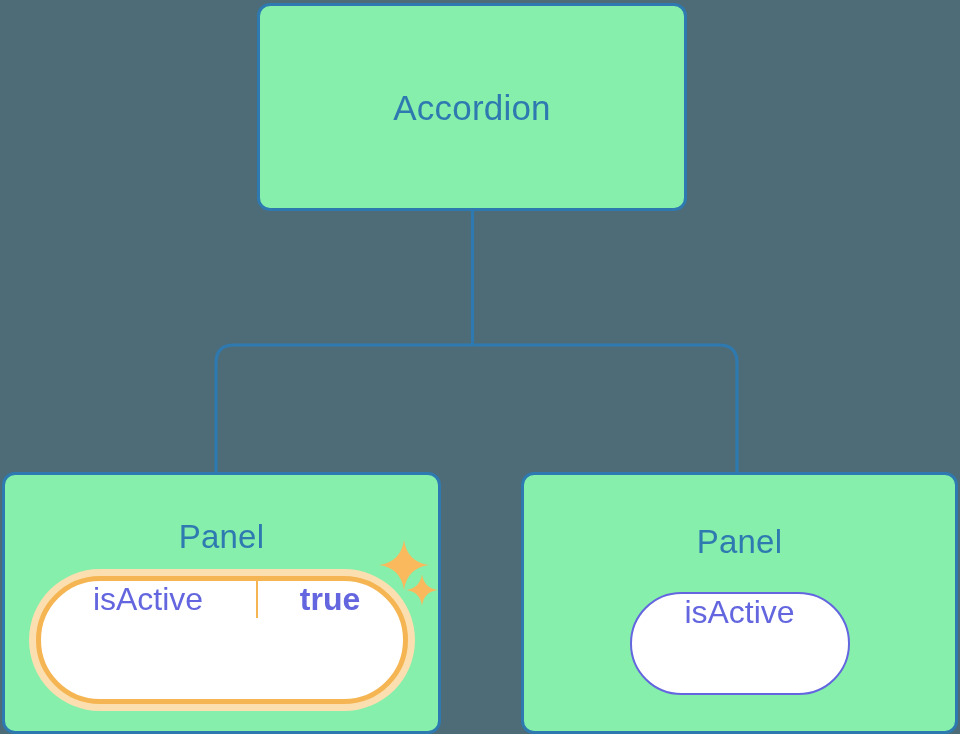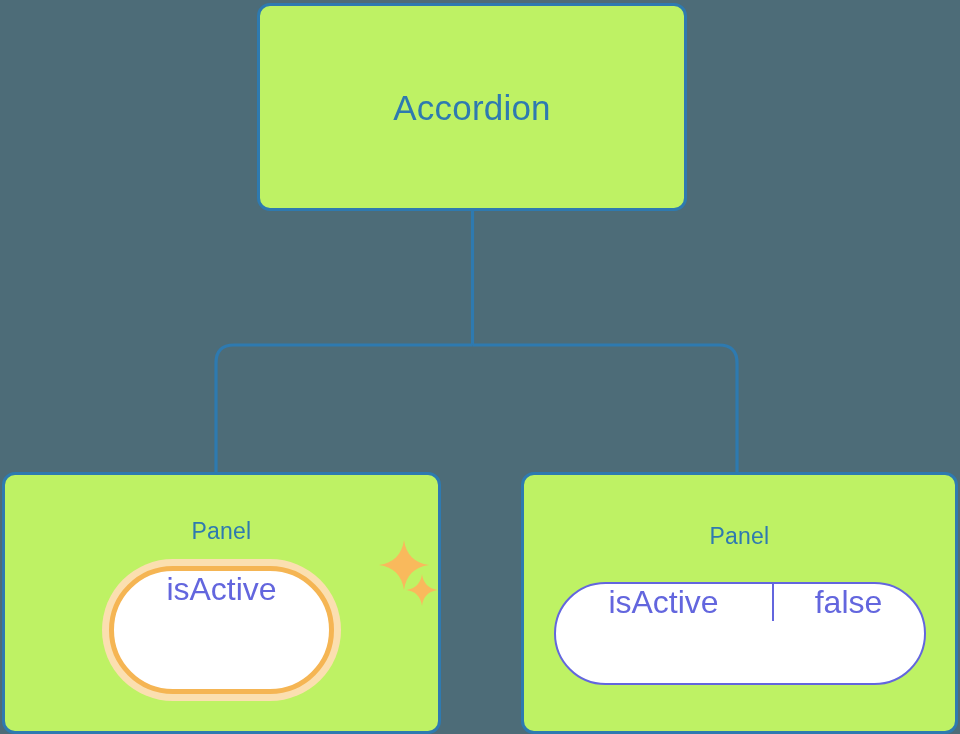--- a/index.html
+++ b/index.html
@@ -27,21 +27,21 @@
     left: 0;
     top: 0;
     width: 960px;
     height: 734px;
     pointer-events: none;
   }
 
   
   .node {
     position: absolute;
-    background: #bef264;
+    background: #86efac;
     border: 3px solid #2e7ab0;
     border-radius: 13px;
     box-sizing: border-box;
     display: flex;
     flex-direction: column;
     align-items: center;
   }
 
   
   #node-root {
@@ -67,21 +67,21 @@
     left: 2px;
     top: 472px;
     width: 439px;
   }
   #node-panel-right {
     left: 521px;
     top: 472px;
     width: 437px;
   }
   .panel .node-title {
-    font-size: 23px;
+    font-size: 33px;
   }
   #node-panel-left .node-title {
     margin-top: 45px;
   }
   #node-panel-right .node-title {
     margin-top: 50px;
   }
 
   
   .pill-wrap {
@@ -183,35 +183,35 @@
   <div class="node" id="node-root">
     <span class="node-title">Accordion</span>
   </div>
 
   <div class="node panel" id="node-panel-left">
     <span class="node-title">Panel</span>
 
     <div class="pill-wrap" id="pill-left-wrap">
       <div class="pill highlight">
         <span class="pill-cell pill-key">isActive</span>
+        <span class="pill-cell pill-val">true</span>
       </div>
     </div>
   </div>
 
   <svg class="sparkle" id="sparkle-large" viewBox="0 0 100 100">
     <path d="M50 2 C54 30 70 46 98 50 C70 54 54 70 50 98 C46 70 30 54 2 50 C30 46 46 30 50 2 Z" fill="#f9b95c"></path>
   </svg>
   <svg class="sparkle" id="sparkle-small" viewBox="0 0 100 100">
     <path d="M50 4 C54 31 69 46 96 50 C69 54 54 69 50 96 C46 69 31 54 4 50 C31 46 46 31 50 4 Z" fill="#f9b95c"></path>
   </svg>
 
   <div class="node panel" id="node-panel-right">
     <span class="node-title">Panel</span>
 
     <div class="pill-wrap" id="pill-right-wrap">
       <div class="pill plain">
         <span class="pill-cell pill-key">isActive</span>
-        <span class="pill-cell pill-val">false</span>
       </div>
     </div>
   </div>
 
 </div>
 
 </body></html>

